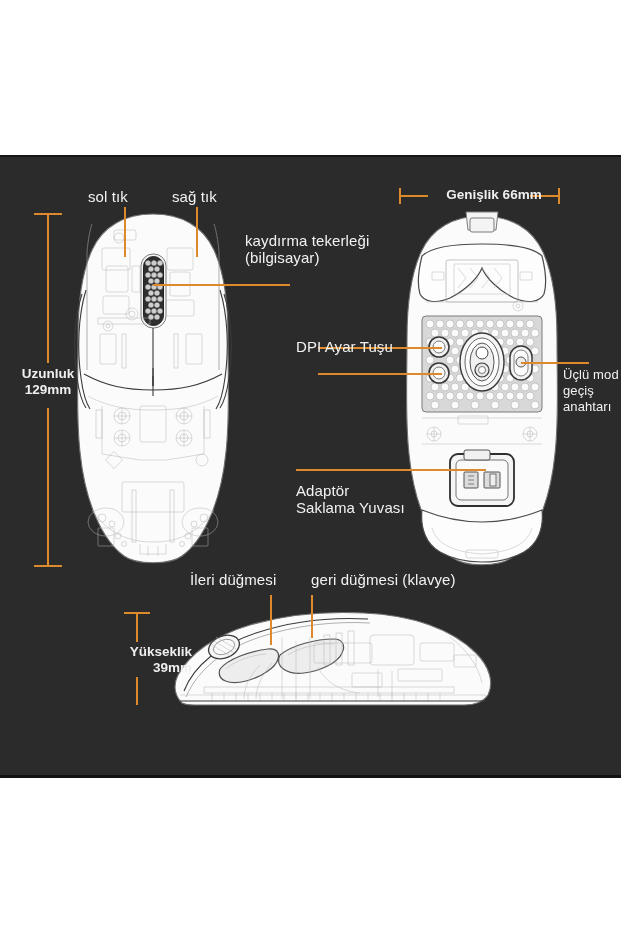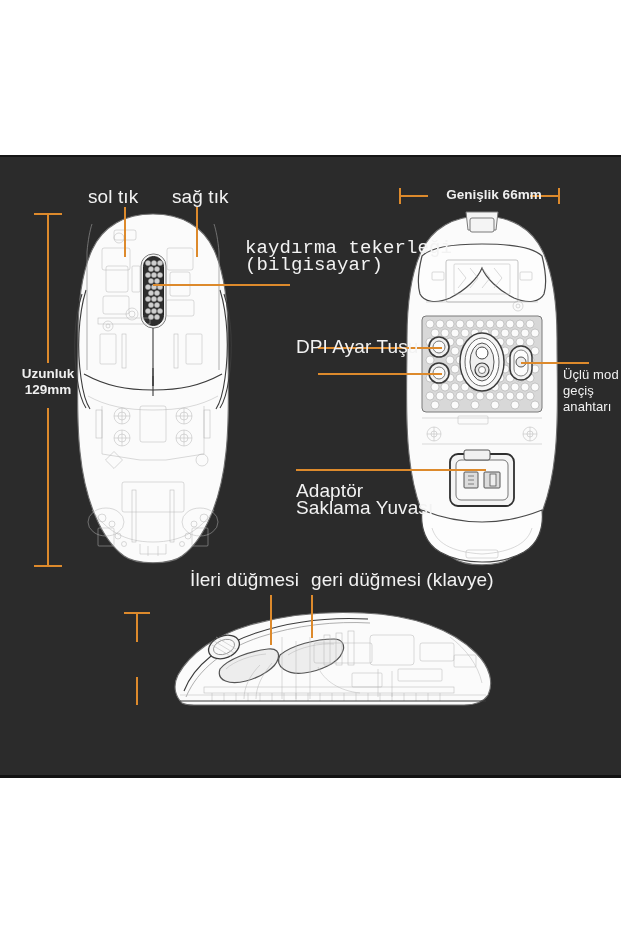--- a/index.html
+++ b/index.html
@@ -9,21 +9,21 @@
   
   #panel{
     position:absolute;left:0;top:155px;width:621px;height:623px;
     background:#2b2b2b;overflow:hidden;
   }
   #panel:before{content:"";position:absolute;left:0;top:0;width:621px;height:2px;background:#161616;}
   #panel:after{content:"";position:absolute;left:0;bottom:0;width:621px;height:3px;background:#121212;}
 
   
   .lbl{
-    position:absolute;color:#f2f2f2;font-size:19px;line-height:17px;
+    position:absolute;color:#f2f2f2;font-size:15px;line-height:17px;
     white-space:pre;letter-spacing:.1px;
   }
   .dim-lbl{
     position:absolute;color:#efefef;font-size:13.5px;line-height:16px;
     white-space:pre;text-align:center;font-weight:bold;
   }
 
   
   .lead{position:absolute;background:#dd8a2c;}
   .lead-v{width:2px;}
@@ -413,24 +413,26 @@
 
     <div class="dimline" style="left:400px;top:40px;width:28px;height:2px;"></div>
     <div class="dimline" style="left:530px;top:40px;width:29px;height:2px;"></div>
     <div class="cap-h" style="left:399px;top:33px;height:16px;"></div>
     <div class="cap-h" style="left:558px;top:33px;height:16px;"></div>
     <div class="dim-lbl" style="left:424px;top:32px;width:140px;">Genişlik 66mm</div>
 
     <div class="dimline" style="left:136px;top:458px;width:2px;height:29px;"></div>
     <div class="dimline" style="left:136px;top:522px;width:2px;height:28px;"></div>
     <div class="cap-v" style="left:124px;top:457px;width:26px;"></div>
+    <div class="dim-lbl" style="left:82px;top:489px;width:110px;text-align:right;">Yükseklik
+39mm</div>
 
     <div class="lbl" style="left:88px;top:33px;">sol tık</div>
     <div class="lbl" style="left:172px;top:33px;">sağ tık</div>
-    <div class="lbl" style="left:245px;top:85px;font-family:Liberation Mono, monospace;">kaydırma tekerleği
+    <div class="lbl" style="left:245px;top:77px;">kaydırma tekerleği
 (bilgisayar)</div>
     <div class="lbl" style="left:296px;top:183px;">DPI Ayar Tuşu</div>
     <div class="lbl" style="left:563px;top:212px;font-size:13px;line-height:16px;">Üçlü mod
 geçiş
 anahtarı</div>
     <div class="lbl" style="left:296px;top:327px;">Adaptör
 Saklama Yuvası</div>
     <div class="lbl" style="left:190px;top:416px;">İleri düğmesi</div>
     <div class="lbl" style="left:311px;top:416px;">geri düğmesi (klavye)</div>
 

